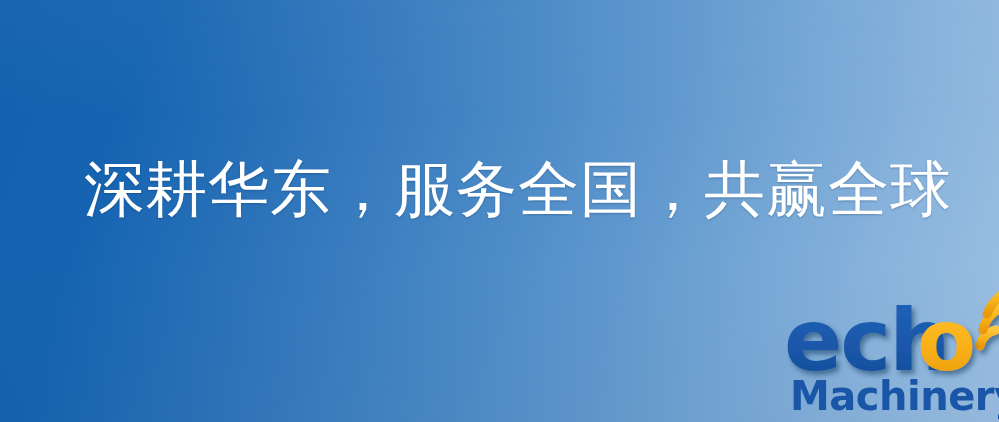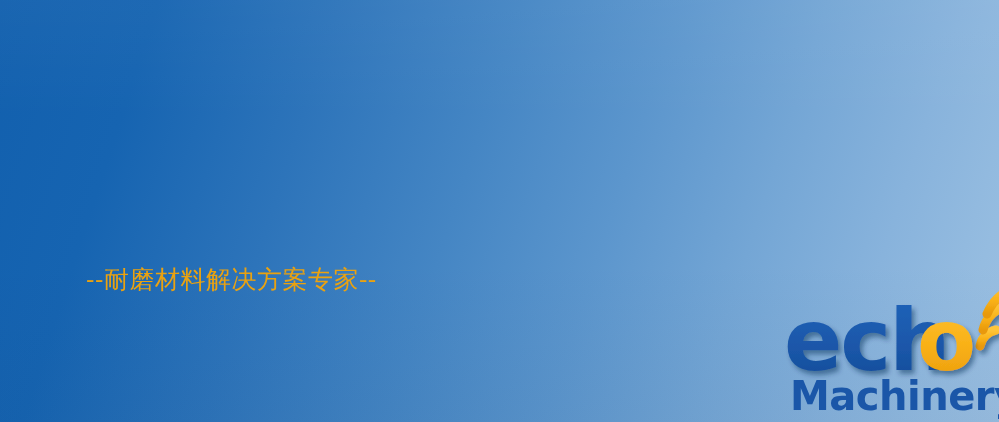--- a/index.html
+++ b/index.html
@@ -79,22 +79,22 @@
     height: 132px;
     z-index: 4;
   }
   #logo svg { display: block; width: 252px; height: 132px; }
 </style>
 </head>
 <body>
 
 <div id="banner">
 
+  <h1 class="headline">深耕华东，服务全国，共赢全球</h1>
 
-  <p class="subtitle">--耐磨材料解决方案专家--</p>
 
   <div id="logo">
     <svg viewBox="0 0 252 132" xmlns="http://www.w3.org/2000/svg" aria-hidden="true">
       <defs>
         <filter id="lshadow" x="-25%" y="-25%" width="160%" height="170%">
           <feDropShadow dx="3" dy="4" stdDeviation="2.6" flood-color="#0c2c52" flood-opacity="0.48"></feDropShadow>
         </filter>
         <linearGradient id="yellowGrad" x1="0" y1="0" x2="0" y2="1">
           <stop offset="0%" stop-color="#ffc53a"></stop>
           <stop offset="55%" stop-color="#f9b117"></stop>

